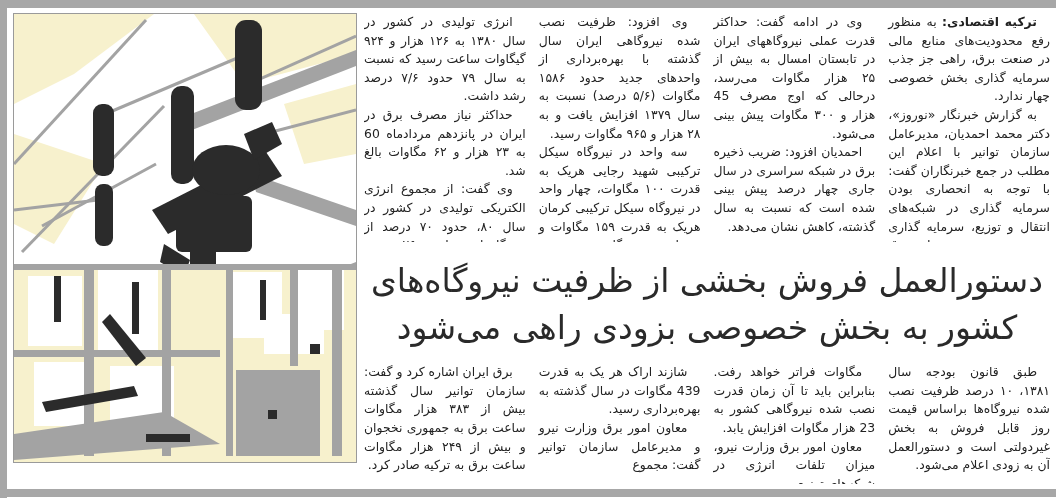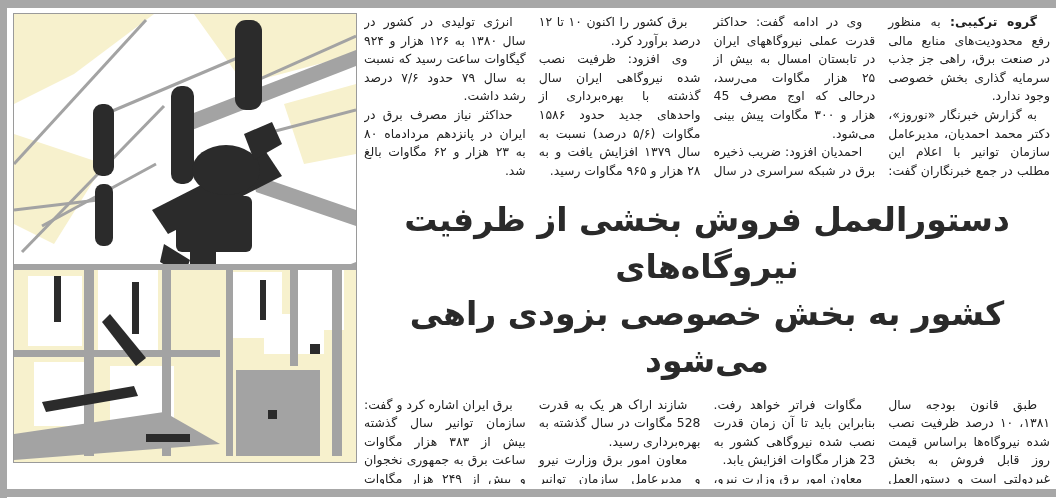--- a/index.html
+++ b/index.html
@@ -21,21 +21,21 @@
   .text-area{
     position:absolute;left:364px;top:13px;right:6px;bottom:14px;
     direction:rtl;display:flex;flex-direction:column;
   }
   .cols{display:flex;gap:13px;}
   .col{flex:1 1 0;text-align:justify;font-size:12.4px;line-height:18.6px;color:#222;}
   .para{margin:0;text-indent:13px;}
   .lead{font-weight:bold;}
   .top-section{height:247px;overflow:hidden;}
   .headline{
-    flex:none;text-align:center;font-weight:bold;color:#2a2a2a;
+    flex:none;text-align:center;font-weight:normal;color:#2a2a2a;
     font-size:33px;line-height:47px;margin:15px 0 12px 0;
   }
   .headline .hl-line{display:block;}
   .bottom-section{flex:1 1 auto;overflow:hidden;}
 </style>
 </head>
 <body>
 
 <div class="clip">
 
@@ -111,57 +111,56 @@
         <rect x="254" y="396" width="9" height="9"></rect>
         <rect x="132" y="420" width="44" height="8"></rect>
       </g>
     </svg>
   </div>
 
   <div class="text-area">
 
     <div class="cols top-section">
       <div class="col">
-        <p class="para"><span class="lead">گروه ترکیبی:</span> <span>به منظور رفع محدودیت‌های منابع مالی در صنعت برق، راهی جز جذب سرمایه گذاری بخش خصوصی وجود ندارد.</span></p>
+        <p class="para"><span class="lead">ترکیه اقتصادی:</span> <span>به منظور رفع محدودیت‌های منابع مالی در صنعت برق، راهی جز جذب سرمایه گذاری بخش خصوصی چهار ندارد.</span></p>
         <p class="para">به گزارش خبرنگار «نوروز»، دکتر محمد احمدیان، مدیرعامل سازمان توانیر با اعلام این مطلب در جمع خبرنگاران گفت: با توجه به انحصاری بودن سرمایه گذاری در شبکه‌های انتقال و توزیع، سرمایه گذاری بخش خصوصی در تولید برق عملی‌تر است.</p>
 
       </div>
       <div class="col">
         <p class="para">وی در ادامه گفت: حداکثر قدرت عملی نیروگاههای ایران در تابستان امسال به بیش از ۲۵ هزار مگاوات می‌رسد، درحالی که اوج مصرف 45 هزار و ۳۰۰ مگاوات پیش بینی می‌شود.</p>
         <p class="para">احمدیان افزود: ضریب ذخیره برق در شبکه سراسری در سال جاری چهار درصد پیش بینی شده است که نسبت به سال گذشته، کاهش نشان می‌دهد.</p>
 
       </div>
       <div class="col">
-        <p class="para">برق کشور را اکنون ۱۰ تا ۱۲ درصد برآورد کرد.</p>
         <p class="para">وی افزود: ظرفیت نصب شده نیروگاهی ایران سال گذشته با بهره‌برداری از واحدهای جدید حدود ۱۵۸۶ مگاوات (۵/۶ درصد) نسبت به سال ۱۳۷۹ افزایش یافت و به ۲۸ هزار و ۹۶۵ مگاوات رسید.</p>
         <p class="para">سه واحد در نیروگاه سیکل ترکیبی شهید رجایی هریک به قدرت ۱۰۰ مگاوات، چهار واحد در نیروگاه سیکل ترکیبی کرمان هریک به قدرت ۱۵۹ مگاوات و دو واحد در نیروگاه</p>
       </div>
       <div class="col">
         <p class="para">انرژی تولیدی در کشور در سال ۱۳۸۰ به ۱۲۶ هزار و ۹۲۴ گیگاوات ساعت رسید که نسبت به سال ۷۹ حدود ۷/۶ درصد رشد داشت.</p>
-        <p class="para">حداکثر نیاز مصرف برق در ایران در پانزدهم مردادماه ۸۰ به ۲۳ هزار و ۶۲ مگاوات بالغ شد.</p>
+        <p class="para">حداکثر نیاز مصرف برق در ایران در پانزدهم مردادماه 60 به ۲۳ هزار و ۶۲ مگاوات بالغ شد.</p>
         <p class="para">وی گفت: از مجموع انرژی الکتریکی تولیدی در کشور در سال ۸۰، حدود ۷۰ درصد از نیروگاههای بخاری، ۲۶ درصد گازی و چهار درصد از نیروگاههای آبی و دیزلی تأمین شد.</p>
 
       </div>
     </div>
 
     <h1 class="headline">
       <span class="hl-line">دستورالعمل فروش بخشی از ظرفیت نیروگاه‌های</span>
       <span class="hl-line">کشور به بخش خصوصی بزودی راهی می‌شود</span>
     </h1>
 
     <div class="cols bottom-section">
       <div class="col">
         <p class="para">طبق قانون بودجه سال ۱۳۸۱، ۱۰ درصد ظرفیت نصب شده نیروگاه‌ها براساس قیمت روز قابل فروش به بخش غیردولتی است و دستورالعمل آن به زودی اعلام می‌شود.</p>
       </div>
       <div class="col">
         <p class="para">مگاوات فراتر خواهد رفت. بنابراین باید تا آن زمان قدرت نصب شده نیروگاهی کشور به 23 هزار مگاوات افزایش یابد.</p>
         <p class="para">معاون امور برق وزارت نیرو، میزان تلفات انرژی در شبکه‌های توزیع</p>
       </div>
       <div class="col">
-        <p class="para">شازند اراک هر یک به قدرت 528 مگاوات در سال گذشته به بهره‌برداری رسید.</p>
+        <p class="para">شازند اراک هر یک به قدرت 439 مگاوات در سال گذشته به بهره‌برداری رسید.</p>
         <p class="para">معاون امور برق وزارت نیرو و مدیرعامل سازمان توانیر گفت: مجموع</p>
       </div>
       <div class="col">
         <p class="para">برق ایران اشاره کرد و گفت: سازمان توانیر سال گذشته بیش از ۳۸۳ هزار مگاوات ساعت برق به جمهوری نخجوان و بیش از ۲۴۹ هزار مگاوات ساعت برق به ترکیه صادر کرد.</p>
       </div>
     </div>
 
   </div>
 </div>
 

